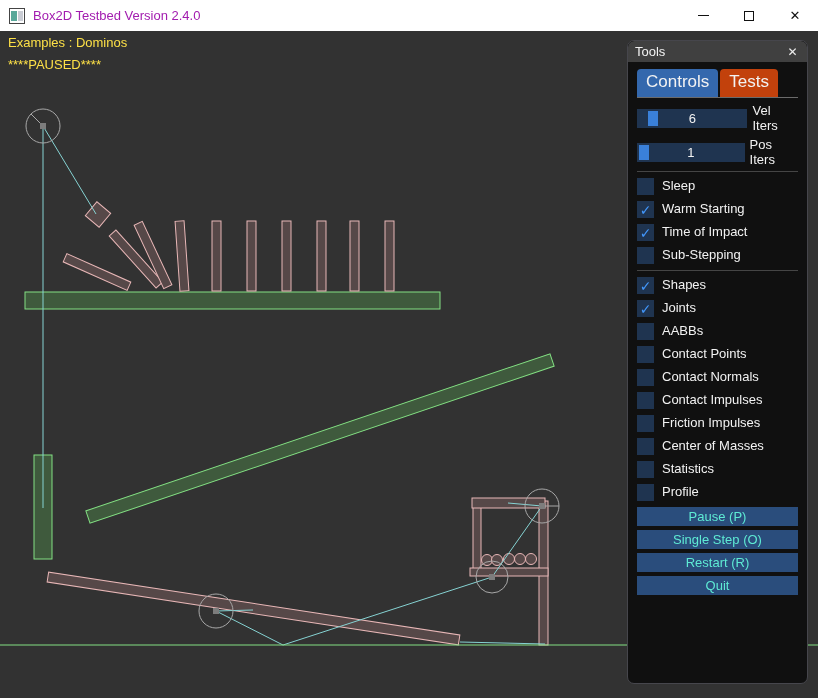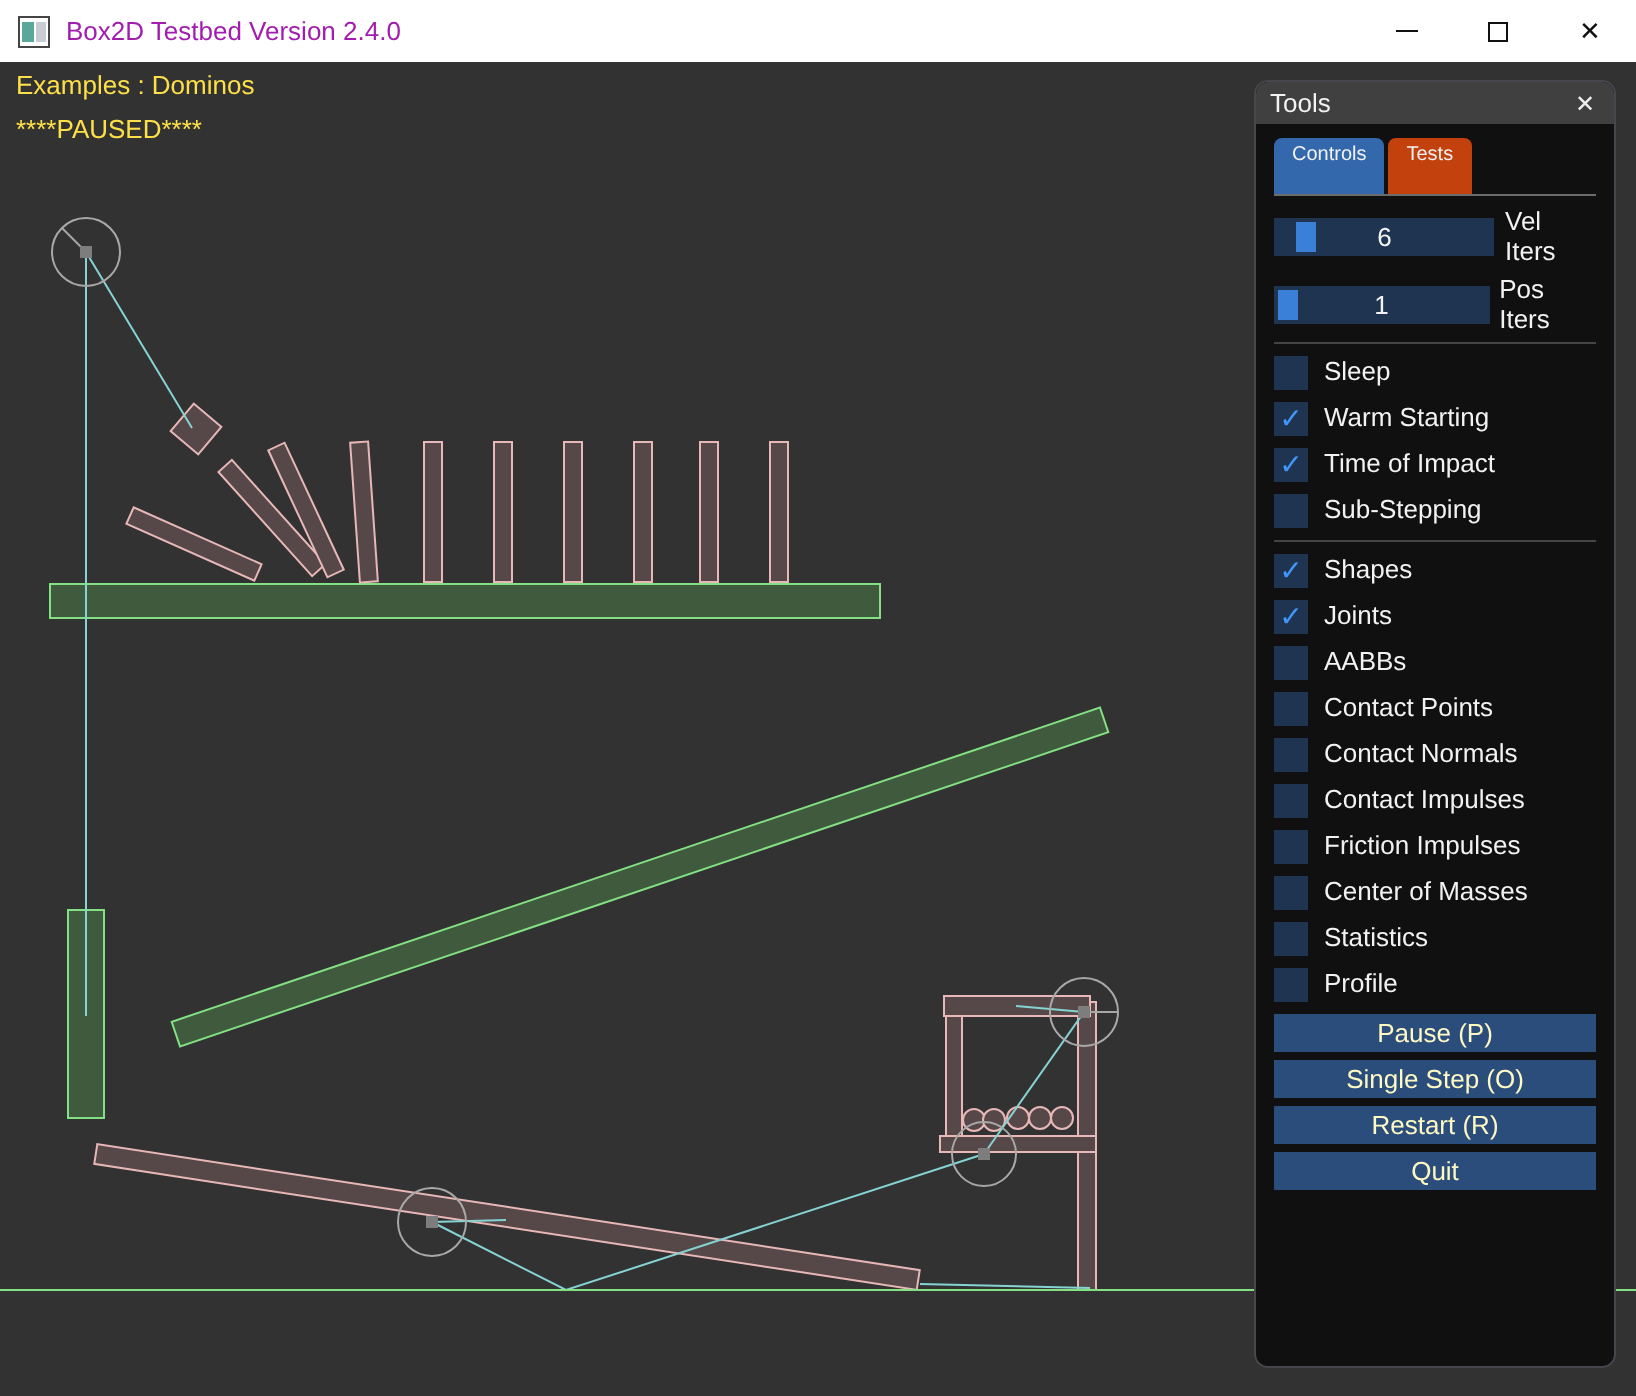--- a/index.html
+++ b/index.html
@@ -35,37 +35,37 @@
   .groundline { stroke:#83e083; stroke-width:1; }
 
   
   .tools-panel { position:absolute; left:627px; top:40px; width:181px; height:644px; background:#101010; border:1px solid #46464c; border-radius:7px; overflow:hidden; }
   .panel-title { height:21px; background:#404040; display:flex; align-items:center; color:#f2f2f2; padding:0 7px; border-radius:6px 6px 0 0; }
   .panel-title .t { flex:1; }
   .panel-close { width:15px; height:15px; display:flex; align-items:center; justify-content:center; color:#eee; font-size:12px; cursor:default; }
   .panel-body { padding:7px 9px 0 9px; color:#f2f2f2; }
 
   .tab-bar { display:flex; border-bottom:1px solid #6b6b6b; margin-bottom:5px; }
-  .tab { padding:3px 9px 2px 9px; height:28px; border-radius:4px 4px 0 0; font-size:10px; }
+  .tab { padding:3px 9px 2px 9px; height:28px; border-radius:4px 4px 0 0; font-size:17px; }
   .tab.active { background:#3468ad; }
   .tab.inactive { background:#c2410c; margin-left:2px; }
 
   .slider-row { display:flex; align-items:center; margin-bottom:4px; }
   .slider-frame { position:relative; width:114px; height:19px; background:#1f3450; }
   .slider-grab { position:absolute; top:2px; width:10px; height:15px; background:#3a80d9; }
   .slider-value { position:absolute; left:0; right:0; top:2px; text-align:center; font-size:13px; }
   .slider-label { margin-left:5px; font-size:13px; }
 
   .separator { height:1px; background:#454545; margin:3px 0 6px 0; }
 
   .cb-row { display:flex; margin-bottom:6px; height:17px; }
   .cb-box { width:17px; height:17px; background:#1f3450; display:flex; align-items:center; justify-content:center; color:#4296fa; font-size:14px; font-weight:bold; }
   .cb-label { margin-left:8px; font-size:13px; }
 
-  .btn { width:100%; height:19px; background:#2a4d7c; color:#fef9c3; border:none; font-size:13px; font-family:inherit; display:block; margin-bottom:4px; text-align:center; line-height:19px; }
+  .btn { width:100%; height:19px; background:#2a4d7c; color:#5eead4; border:none; font-size:13px; font-family:inherit; display:block; margin-bottom:4px; text-align:center; line-height:19px; }
 </style>
 </head>
 <body>
 
 <div class="window">
 
   <div class="titlebar">
     <div class="app-icon">
         <div class="teal"></div>
         <div class="gray"></div>

